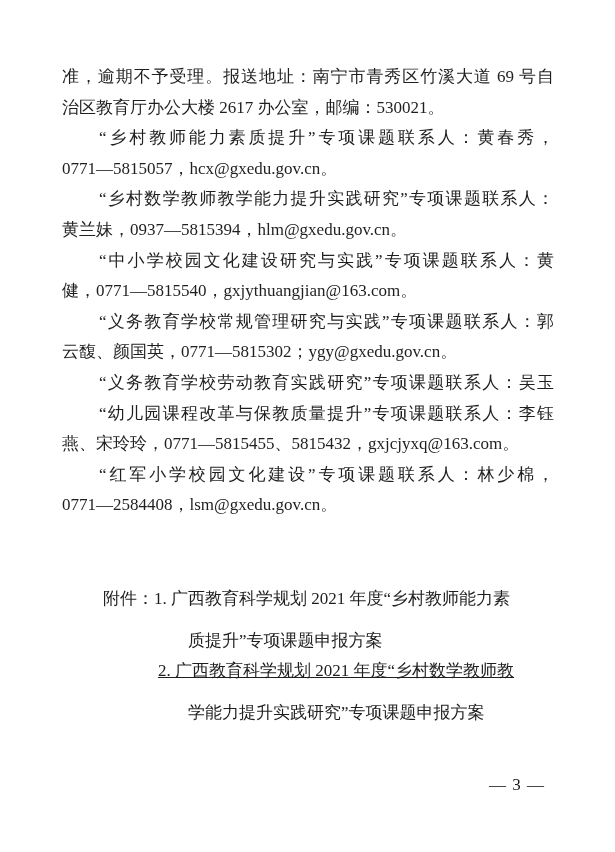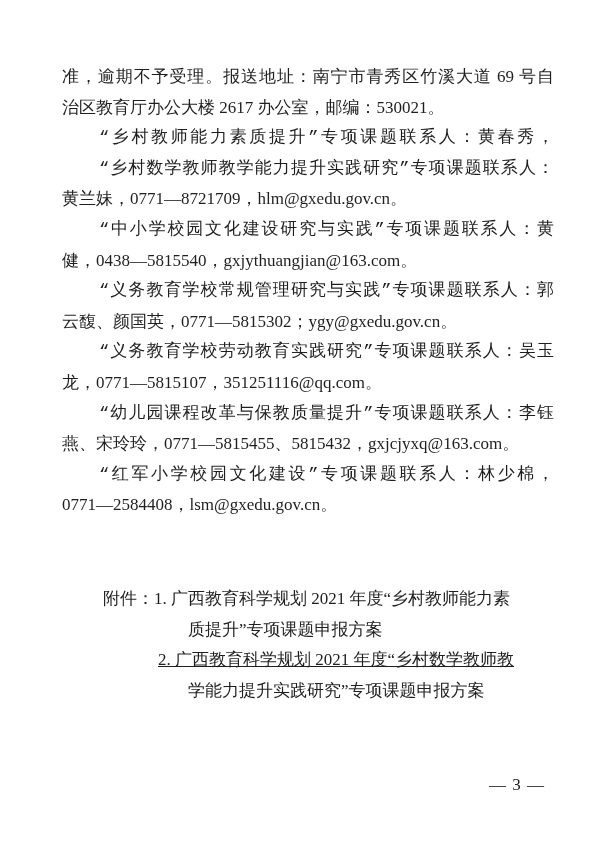--- a/index.html
+++ b/index.html
@@ -34,52 +34,51 @@
     height: 30.6px;
   }
   
   .full {
     text-align: justify;
     text-align-last: justify;
   }
   
   .ind {
     text-indent: 37px;
-    font-family: Liberation Mono, monospace;
   }
   
   .a-first { padding-left: 41px; font-family: Liberation Serif, serif; }
   .a-num   { padding-left: 96px; text-decoration: underline; }
-  .a-cont  { padding-left: 126px; }
+  .a-cont  { padding-left: 126px; margin-top: 11px; }
   .pageno {
     position: absolute;
     top: 775px;
     right: 70px;
     font-size: 17px;
     letter-spacing: 1px;
     color: #1f1f1f;
   }
 </style>
 </head>
 <body>
 
 <div class="page">
 
   <div class="doc-body">
     <div class="ln full">准，逾期不予受理。报送地址：南宁市青秀区竹溪大道 69 号自</div>
     <div class="ln">治区教育厅办公大楼 2617 办公室，邮编：530021。</div>
     <div class="ln ind full">“乡村教师能力素质提升”专项课题联系人：黄春秀，</div>
+    <div class="ln">0771—5815057，hcx@gxedu.gov.cn。</div>
     <div class="ln ind full">“乡村数学教师教学能力提升实践研究”专项课题联系人：</div>
-    <div class="ln">黄兰妹，0771—8721709，hlm@gxedu.gov.cn。</div>
+    <div class="ln">黄兰妹，0937—5815394，hlm@gxedu.gov.cn。</div>
     <div class="ln ind full">“中小学校园文化建设研究与实践”专项课题联系人：黄</div>
-    <div class="ln">健，0438—5815540，gxjythuangjian@163.com。</div>
+    <div class="ln">健，0771—5815540，gxjythuangjian@163.com。</div>
     <div class="ln ind full">“义务教育学校常规管理研究与实践”专项课题联系人：郭</div>
     <div class="ln">云馥、颜国英，0771—5815302；ygy@gxedu.gov.cn。</div>
     <div class="ln ind full">“义务教育学校劳动教育实践研究”专项课题联系人：吴玉</div>
-    <div class="ln">龙，0771—5815107，351251116@qq.com。</div>
     <div class="ln ind full">“幼儿园课程改革与保教质量提升”专项课题联系人：李钰</div>
     <div class="ln">燕、宋玲玲，0771—5815455、5815432，gxjcjyxq@163.com。</div>
     <div class="ln ind full">“红军小学校园文化建设”专项课题联系人：林少棉，</div>
     <div class="ln">0771—2584408，lsm@gxedu.gov.cn。</div>
   </div>
 
   <div class="attach">
     <div class="ln a-first"><span>附件：</span><span>1. 广西教育科学规划 2021 年度“乡村教师能力素</span></div>
     <div class="ln a-cont">质提升”专项课题申报方案</div>
     <div class="ln a-num">2. 广西教育科学规划 2021 年度“乡村数学教师教</div>

